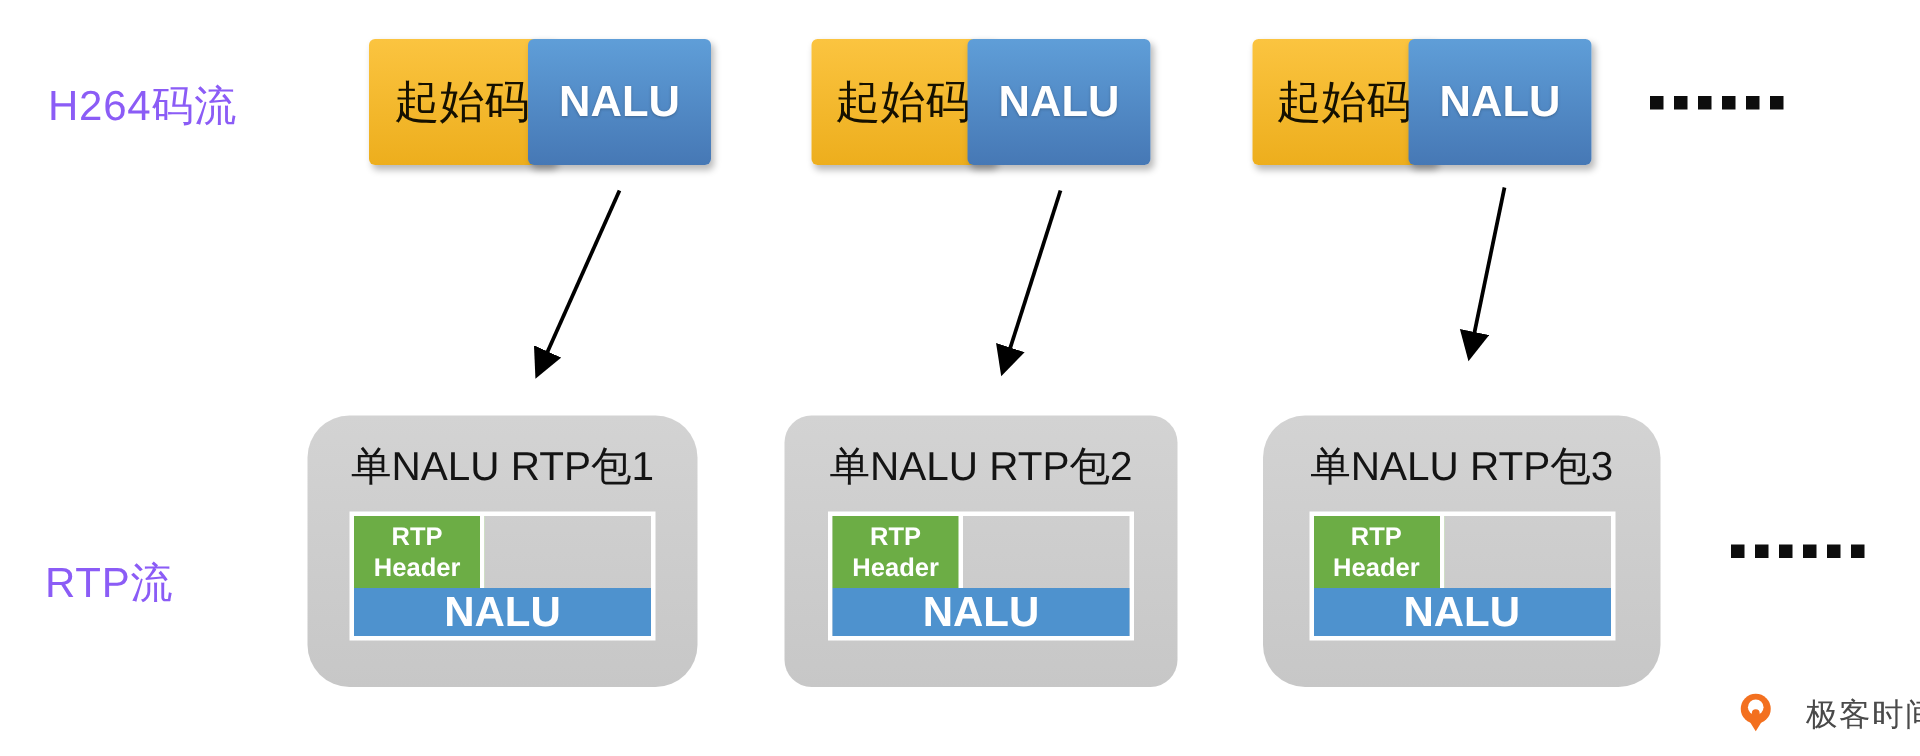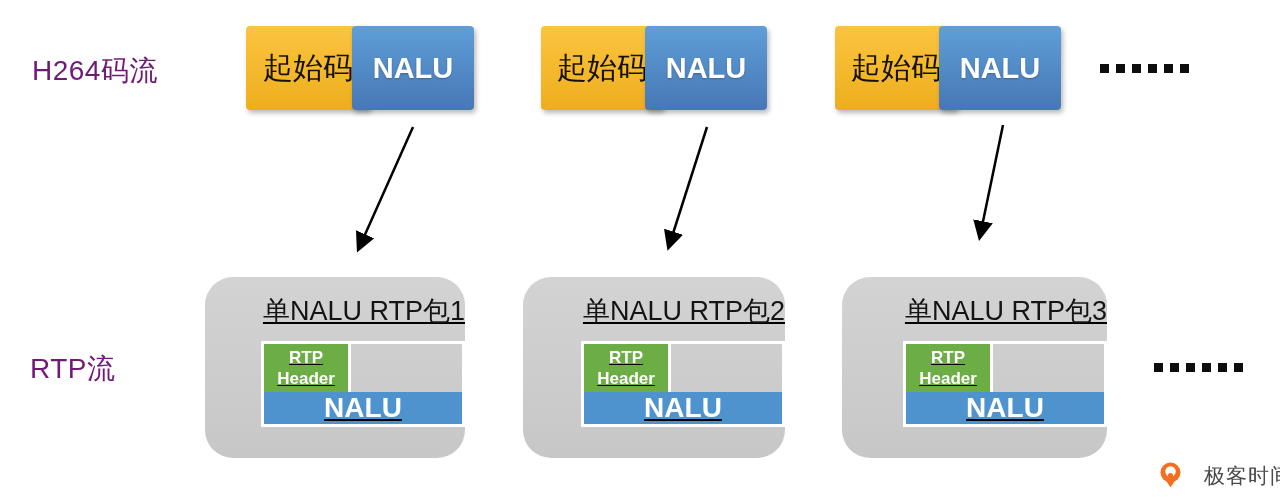--- a/index.html
+++ b/index.html
@@ -6,25 +6,25 @@
   .canvas{
     position:relative;
     width:1280px;height:504px;
     background:#fff;
     font-family:"Liberation Sans","DejaVu Sans",sans-serif;
     overflow:hidden;
   }
   
   .row-label{
     position:absolute;
-    font-size:28px;color:#701a75;letter-spacing:0.5px;
+    font-size:28px;color:#8b5cf6;letter-spacing:0.5px;
     white-space:nowrap;
   }
   #label-h264{left:32px;top:52px;}
-  #label-rtp{left:30px;top:350px;text-align:center;}
+  #label-rtp{left:30px;top:370px;text-align:center;}
 
   
   .stream-box{
     position:absolute;top:26px;width:122px;height:84px;
     display:flex;align-items:center;justify-content:center;
     border-radius:4px;
     box-shadow:2px 3px 5px rgba(0,0,0,0.28);
   }
   .start-code{
     background:linear-gradient(180deg,var(--start-code-top,#FBC440),var(--start-code-bottom,#EDAE1D));
@@ -49,24 +49,24 @@
   #dots-bottom{left:1154px;top:363px;}
 
   
   #arrows{position:absolute;left:0;top:0;width:1280px;height:504px;pointer-events:none;}
 
   
   .packet{
     position:absolute;top:277px;width:262px;height:181px;
     background:linear-gradient(180deg,#D3D3D3,var(--packet-bg,#C7C7C7));
     border-radius:28px;
-    display:flex;flex-direction:column;align-items:flex-end;text-decoration:underline;
+    display:flex;flex-direction:column;align-items:center;
   }
   #packet-0{left:205px;width:260px;}
-  #packet-1{left:523px;}
+  #packet-1{left:523px;border-radius:18px;}
   #packet-2{left:842px;width:265px;}
   .packet-title{
     margin-top:16px;
     font-size:27px;color:#141414;white-space:nowrap;
   }
   .packet-inner{
     margin-top:12px;
     box-sizing:border-box;
     width:204px;height:86px;
     border:3px solid #fff;

